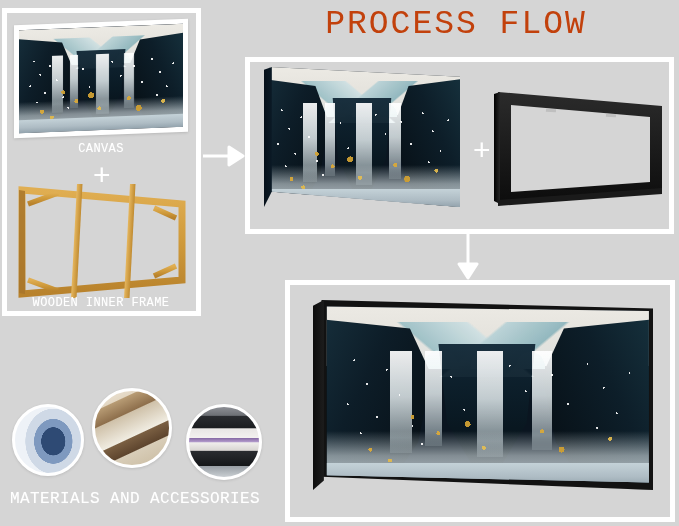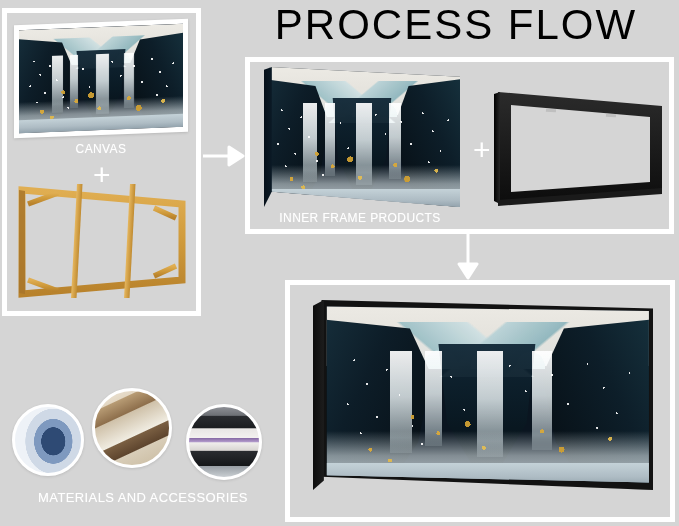--- a/index.html
+++ b/index.html
@@ -14,30 +14,30 @@
 
   
   .panel{position:absolute;border:5px solid #ffffff;box-sizing:border-box;}
   #panel-inputs{left:2px;  top:8px;   width:199px; height:308px;}
   #panel-components{left:245px;top:57px;width:429px;height:177px;}
   #panel-final{left:285px;top:280px;width:390px;height:242px;}
 
   
   #title{
     position:absolute;left:236px;top:4px;width:440px;height:42px;
-    color:#000000;font-size:42px;letter-spacing:2px;
+    color:#c2410c;font-size:33px;letter-spacing:2px;
     text-align:center;line-height:42px;white-space:nowrap;
-    font-family:Liberation Sans, sans-serif;
+    font-family:Liberation Mono, monospace;
   }
 
   
   .caption{
     position:absolute;color:#ffffff;text-align:center;
     font-size:12px;letter-spacing:.4px;white-space:nowrap;
-    font-family:Liberation Sans, sans-serif;
+    font-family:Liberation Mono, monospace;
     text-shadow:0 0 1px rgba(255,255,255,.45);
   }
 
   
   .plus{position:absolute;color:#fff;font-size:30px;line-height:1;
         font-family:"Liberation Sans", sans-serif;font-weight:400;}
   .arrow{position:absolute;}
 
   
   .art{position:relative;overflow:hidden;background:#0a1520;}
@@ -252,20 +252,21 @@
 
       <line x1="14" y1="20" x2="44" y2="9" stroke="url(#wgA)" stroke-width="5.5"></line>
       <line x1="14" y1="96" x2="44" y2="107" stroke="url(#wgA)" stroke-width="5.5"></line>
       <line x1="162" y1="34" x2="140" y2="24" stroke="url(#wgA)" stroke-width="5.5"></line>
       <line x1="162" y1="82" x2="140" y2="92" stroke="url(#wgA)" stroke-width="5.5"></line>
 
       <line x1="14" y1="20" x2="14" y2="10" stroke="url(#wgA)" stroke-width="4"></line>
       <line x1="14" y1="96" x2="14" y2="106" stroke="url(#wgA)" stroke-width="4"></line>
     </svg>
   </div>
+  <div class="caption" style="left:10px;top:296px;width:182px;">WOODEN INNER FRAME</div>
 
   <div class="arrow" style="left:203px;top:143px;">
     <svg width="42" height="26" viewBox="0 0 42 26">
       <path d="M0 13 H26 M26 4 L40 13 L26 22 Z" fill="#ffffff" stroke="#ffffff" stroke-width="3" stroke-linejoin="round"></path>
     </svg>
   </div>
 
   <div class="panel" id="panel-components"></div>
 
   <div id="inner-product">
@@ -282,21 +283,20 @@
           <div class="fallC"></div>
           <div class="fallD"></div>
         <div class="mist"></div>
           <div class="water"></div>
         <div class="specks"></div>
           <div class="gold"></div>
       </div>
     </div>
     <div class="edge"></div>
   </div>
-  <div class="caption" style="left:248px;top:211px;width:224px;">INNER FRAME PRODUCTS</div>
 
   <div class="plus" style="left:473px;top:135px;">+</div>
 
   <div id="outer-frame">
     <svg width="172" height="120" viewBox="0 0 172 120">
       <defs>
         <linearGradient id="blkTop" x1="0" y1="0" x2="0" y2="1">
           <stop offset="0%" stop-color="#2b2b2b"></stop>
             <stop offset="100%" stop-color="#0c0c0c"></stop>
         </linearGradient>
@@ -346,15 +346,15 @@
         <div class="specks"></div>
           <div class="gold"></div>
       </div>
     </div>
     <div class="side"></div>
   </div>
 
   <div class="circ" id="circ-canvasroll"></div>
   <div class="circ" id="circ-wood"></div>
   <div class="circ" id="circ-printer"></div>
-  <div class="caption" style="left:16px;top:490px;width:254px;font-size:13px;">MATERIALS AND ACCESSORIES</div>
+  <div class="caption" style="left:8px;top:490px;width:254px;font-size:16px;">MATERIALS AND ACCESSORIES</div>
 
 </div>
 
 </body></html>

